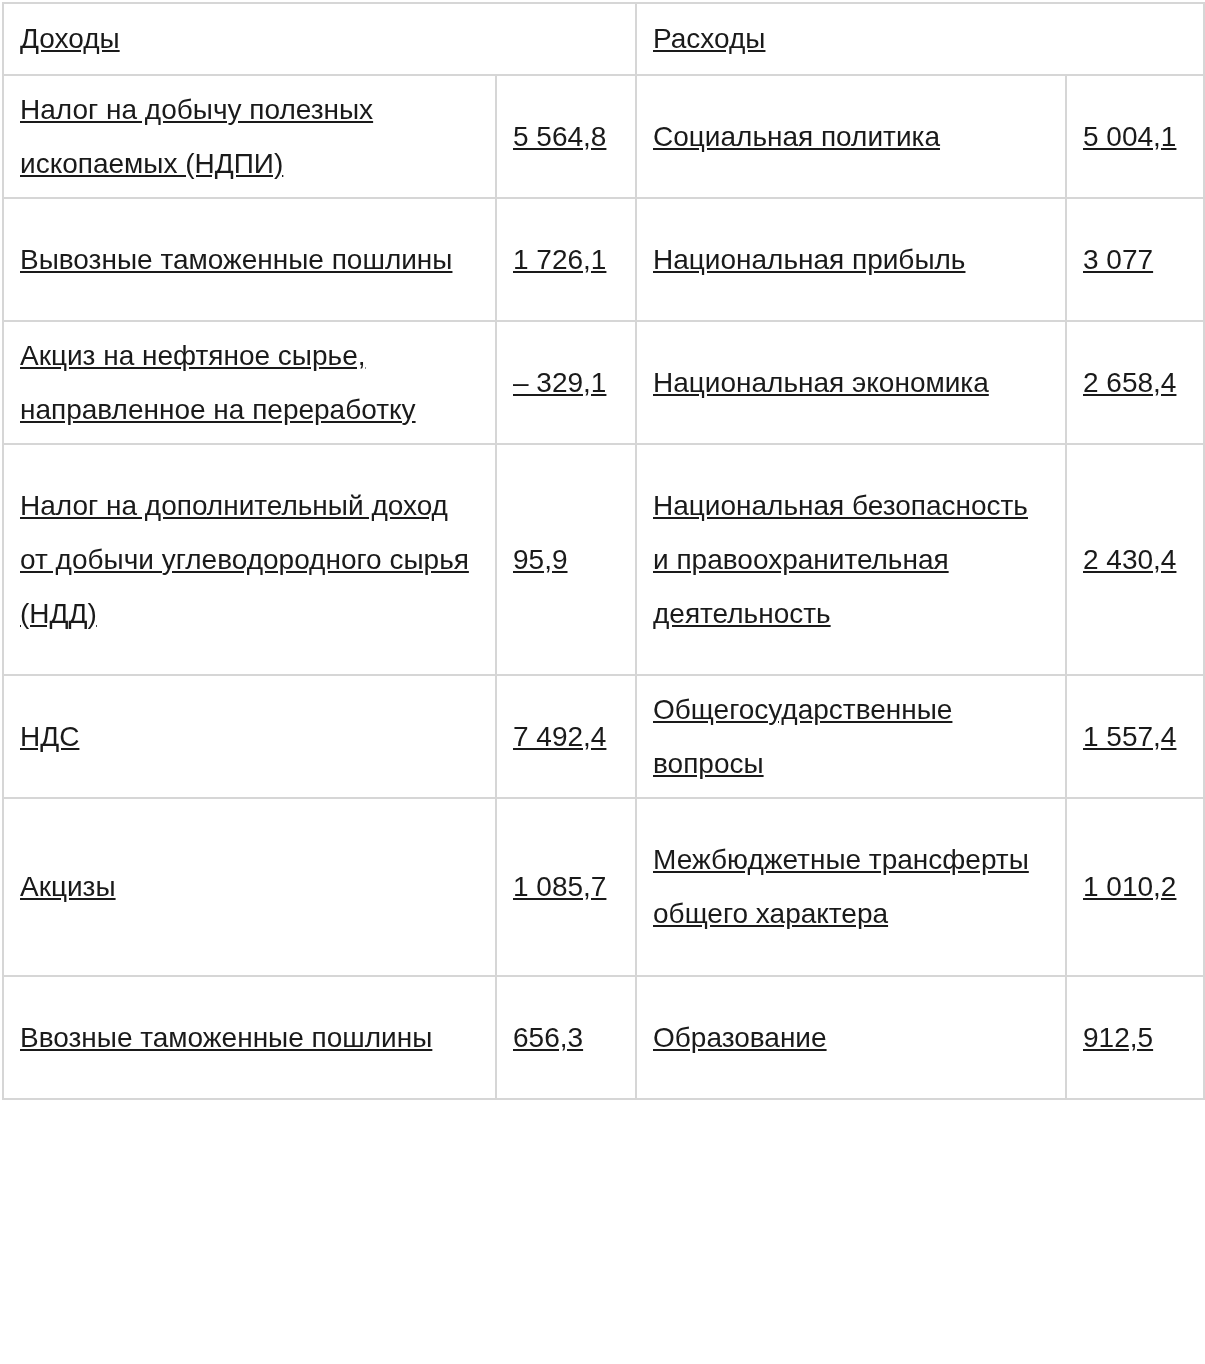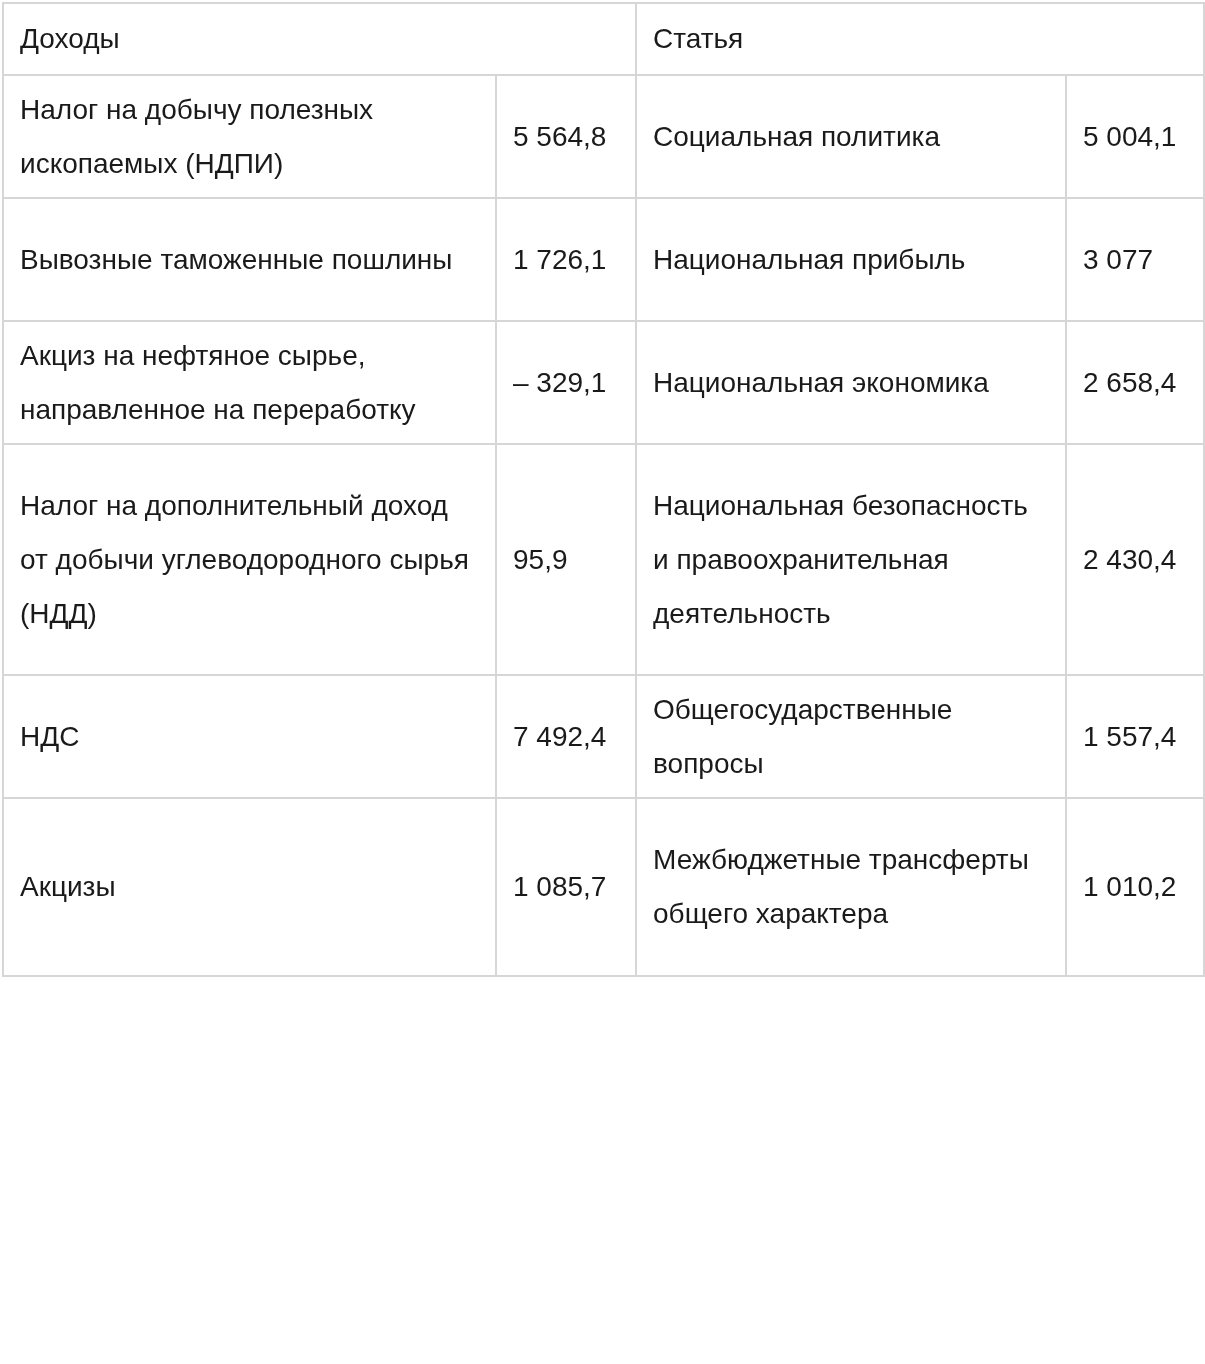--- a/index.html
+++ b/index.html
@@ -23,20 +23,21 @@
       width: 1201px;
     }
     table.budget td {
       border: 2px solid #d6d6d6;
       padding: 0 16px;
       font-size: 28px;
       line-height: 54px;
       vertical-align: middle;
       text-align: left;
       word-wrap: break-word;
+      text-decoration: underline;
     }
     col.c1 { width: 493px; }
     col.c2 { width: 140px; }
     col.c3 { width: 430px; }
     col.c4 { width: 138px; }
     tr.r-title td { height: 70px; }
     tr.r-head td  { height: 120px; }
     tr.r-2   td   { height: 121px; }
     tr.r-4   td   { height: 229px; }
     tr.r-3   td   { height: 176px; }
@@ -47,21 +48,21 @@
 <table class="budget">
   <colgroup>
     <col class="c1">
       <col class="c2">
       <col class="c3">
       <col class="c4">
   </colgroup>
   <tbody>
     <tr class="r-title">
       <td colspan="2">Доходы</td>
-      <td colspan="2">Статья</td>
+      <td colspan="2">Расходы</td>
     </tr>
     <tr class="r-2">
       <td>Налог на добычу полезных ископаемых (НДПИ)</td>
       <td>5 564,8</td>
       <td>Социальная политика</td>
       <td>5 004,1</td>
     </tr>
     <tr class="r-2">
       <td>Вывозные таможенные пошлины</td>
       <td>1 726,1</td>
@@ -85,14 +86,20 @@
       <td>7 492,4</td>
       <td>Общегосударственные вопросы</td>
       <td>1 557,4</td>
     </tr>
     <tr class="r-3">
       <td>Акцизы</td>
       <td>1 085,7</td>
       <td>Межбюджетные трансферты общего характера</td>
       <td>1 010,2</td>
     </tr>
+    <tr class="r-2">
+      <td>Ввозные таможенные пошлины</td>
+      <td>656,3</td>
+      <td>Образование</td>
+      <td>912,5</td>
+    </tr>
   </tbody>
 </table>
 
 </body></html>

